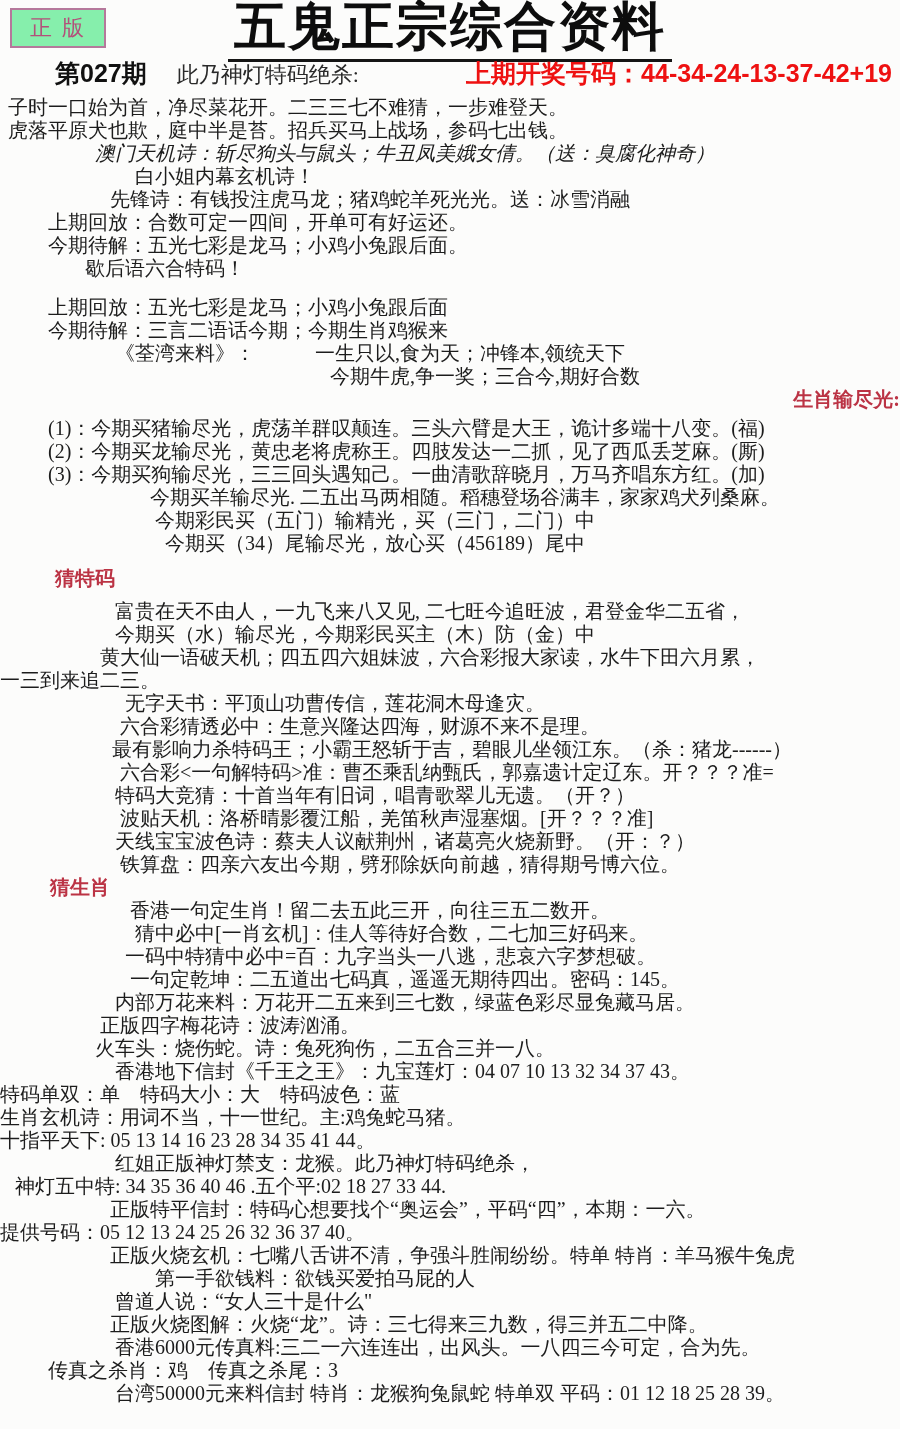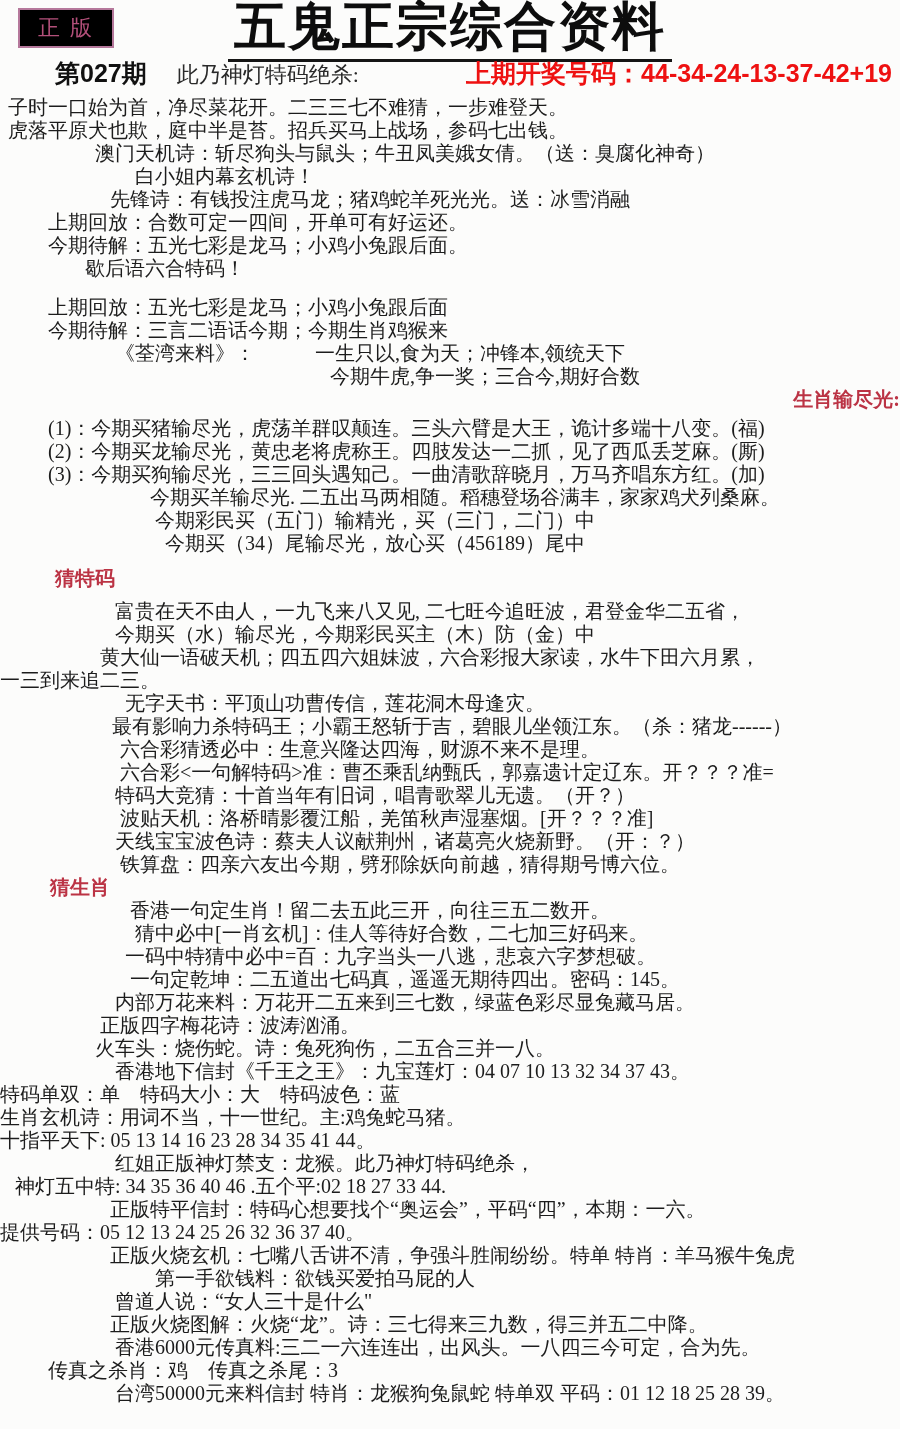--- a/index.html
+++ b/index.html
@@ -13,22 +13,21 @@
     font-family:"Liberation Serif","DejaVu Serif",serif;
     color:#1c1c1c;
   }
   .badge{
     position:absolute;top:8px;left:10px;
     border:2px solid #b5789b;
     color:#b3507a;
     font-size:22px;
     padding:3px 10px 3px 18px;
     letter-spacing:10px;
-    background:#000000;
-    margin-left:8px;
+    background:#86efac;
   }
   .title-wrap{ text-align:center; }
   .title{
     display:inline-block;
     font-size:52px;
     font-weight:bold;
     letter-spacing:2px;
     color:#0d0d0d;
     border-bottom:3px solid #151515;
     padding:0 6px 4px 6px;
@@ -84,21 +83,21 @@
     <span class="title">五鬼正宗综合资料</span>
   </div>
   <div class="head-row">
     <span class="issue">第027期</span>
     <span class="mahui">此乃神灯特码绝杀:</span>
     <span class="draw">上期开奖号码：44-34-24-13-37-42+19</span>
   </div>
   <div class="doc-body">
       <div class="ln" style="margin-left: 8px;">子时一口始为首，净尽菜花开。二三三七不难猜，一步难登天。</div>
       <div class="ln" style="margin-left: 8px;">虎落平原犬也欺，庭中半是苔。招兵买马上战场，参码七出钱。</div>
-      <div class="ln" style="margin-left: 95px;">澳门天机诗：斩尽狗头与鼠头；牛丑凤美娥女倩。（送：臭腐化神奇）</div>
+      <div class="ln" style="margin-left: 95px; font-style: italic;">澳门天机诗：斩尽狗头与鼠头；牛丑凤美娥女倩。（送：臭腐化神奇）</div>
       <div class="ln" style="margin-left: 135px;">白小姐内幕玄机诗！</div>
       <div class="ln" style="margin-left: 110px;">先锋诗：有钱投注虎马龙；猪鸡蛇羊死光光。送：冰雪消融</div>
       <div class="ln" style="margin-left: 48px;">上期回放：合数可定一四间，开单可有好运还。</div>
       <div class="ln" style="margin-left: 48px;">今期待解：五光七彩是龙马；小鸡小兔跟后面。</div>
       <div class="ln" style="margin-left: 85px;">歇后语六合特码！</div>
       <div class="ln" style="margin-left: 48px; margin-top: 16px;">上期回放：五光七彩是龙马；小鸡小兔跟后面</div>
       <div class="ln" style="margin-left: 48px;">今期待解：三言二语话今期；今期生肖鸡猴来</div>
       <div class="ln" style="margin-left: 115px;">《荃湾来料》：　　　一生只以,食为天；冲锋本,领统天下</div>
       <div class="ln" style="margin-left: 330px;">今期牛虎,争一奖；三合今,期好合数</div>
       <div class="ln red" style="margin-left: 108px; text-align: right;">生肖输尽光:</div>
@@ -107,22 +106,22 @@
       <div class="ln" style="margin-left: 48px;">(3)：今期买狗输尽光，三三回头遇知己。一曲清歌辞晓月，万马齐唱东方红。(加)</div>
       <div class="ln" style="margin-left: 150px;">今期买羊输尽光. 二五出马两相随。稻穗登场谷满丰，家家鸡犬列桑麻。</div>
       <div class="ln" style="margin-left: 155px;">今期彩民买（五门）输精光，买（三门，二门）中</div>
       <div class="ln" style="margin-left: 165px;">今期买（34）尾输尽光，放心买（456189）尾中</div>
       <div class="ln red" style="margin-left: 55px; margin-top: 12px;">猜特码</div>
       <div class="ln" style="margin-left: 115px; margin-top: 10px;">富贵在天不由人，一九飞来八又见, 二七旺今追旺波，君登金华二五省，</div>
       <div class="ln" style="margin-left: 115px;">今期买（水）输尽光，今期彩民买主（木）防（金）中</div>
       <div class="ln" style="margin-left: 100px;">黄大仙一语破天机；四五四六姐妹波，六合彩报大家读，水牛下田六月累，</div>
       <div class="ln" style="margin-left: 0px;">一三到来追二三。</div>
       <div class="ln" style="margin-left: 125px;">无字天书：平顶山功曹传信，莲花洞木母逢灾。</div>
+      <div class="ln" style="margin-left: 120px;">六合彩猜透必中：生意兴隆达四海，财源不来不是理。</div>
       <div class="ln" style="margin-left: 112px;">最有影响力杀特码王；小霸王怒斩于吉，碧眼儿坐领江东。（杀：猪龙------）</div>
-      <div class="ln" style="margin-left: 120px;">六合彩猜透必中：生意兴隆达四海，财源不来不是理。</div>
       <div class="ln" style="margin-left: 120px;">六合彩&lt;一句解特码&gt;准：曹丕乘乱纳甄氏，郭嘉遗计定辽东。开？？？准=</div>
       <div class="ln" style="margin-left: 115px;">特码大竞猜：十首当年有旧词，唱青歌翠儿无遗。（开？）</div>
       <div class="ln" style="margin-left: 120px;">波贴天机：洛桥晴影覆江船，羌笛秋声湿塞烟。[开？？？准]</div>
       <div class="ln" style="margin-left: 115px;">天线宝宝波色诗：蔡夫人议献荆州，诸葛亮火烧新野。（开：？）</div>
       <div class="ln" style="margin-left: 120px;">铁算盘：四亲六友出今期，劈邪除妖向前越，猜得期号博六位。</div>
       <div class="ln red" style="margin-left: 50px;">猜生肖</div>
       <div class="ln" style="margin-left: 130px;">香港一句定生肖！留二去五此三开，向往三五二数开。</div>
       <div class="ln" style="margin-left: 135px;">猜中必中[一肖玄机]：佳人等待好合数，二七加三好码来。</div>
       <div class="ln" style="margin-left: 125px;">一码中特猜中必中=百：九字当头一八逃，悲哀六字梦想破。</div>
       <div class="ln" style="margin-left: 130px;">一句定乾坤：二五道出七码真，遥遥无期待四出。密码：145。</div>

